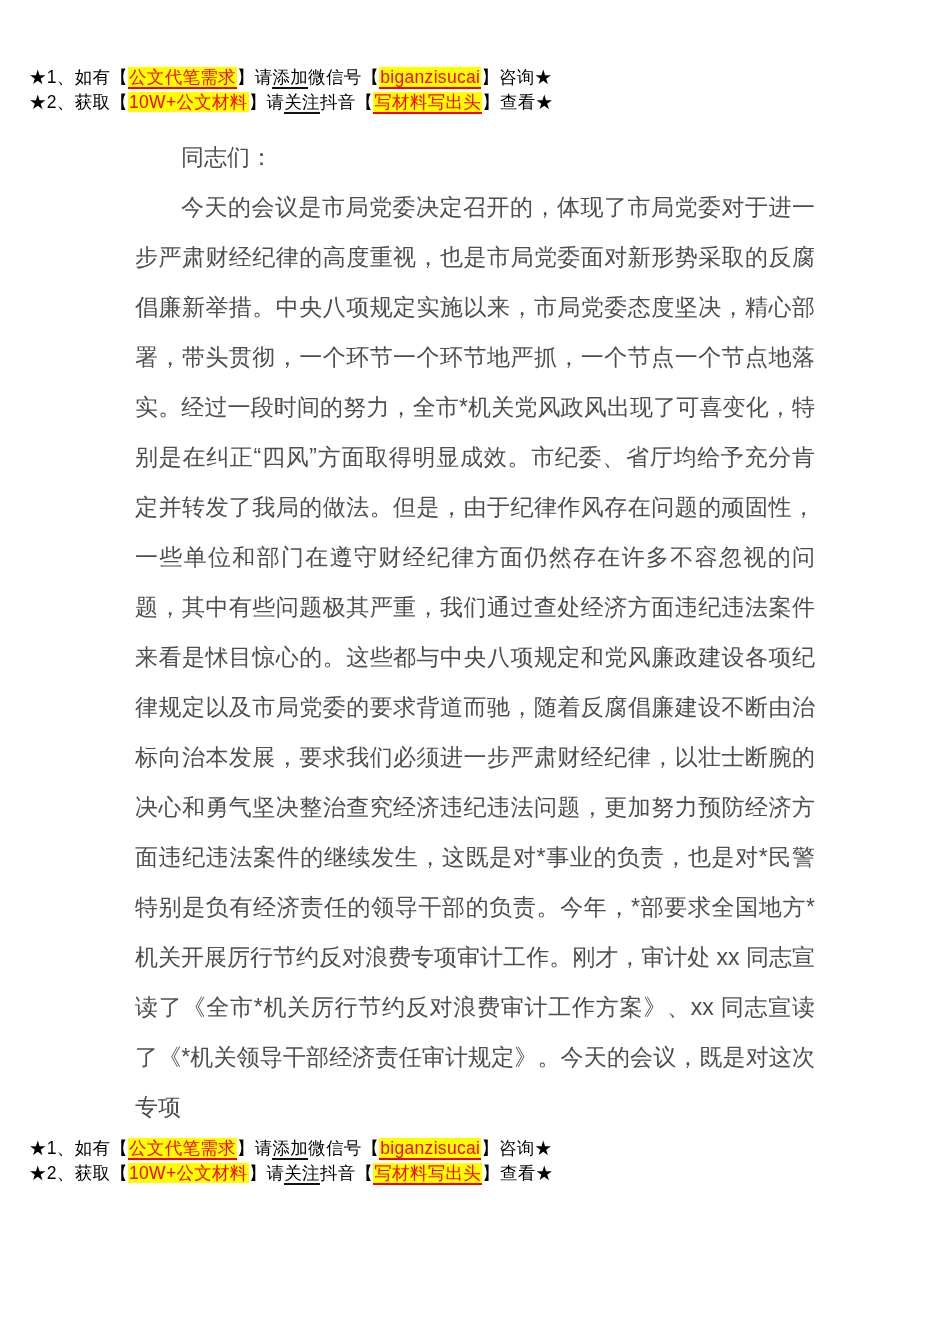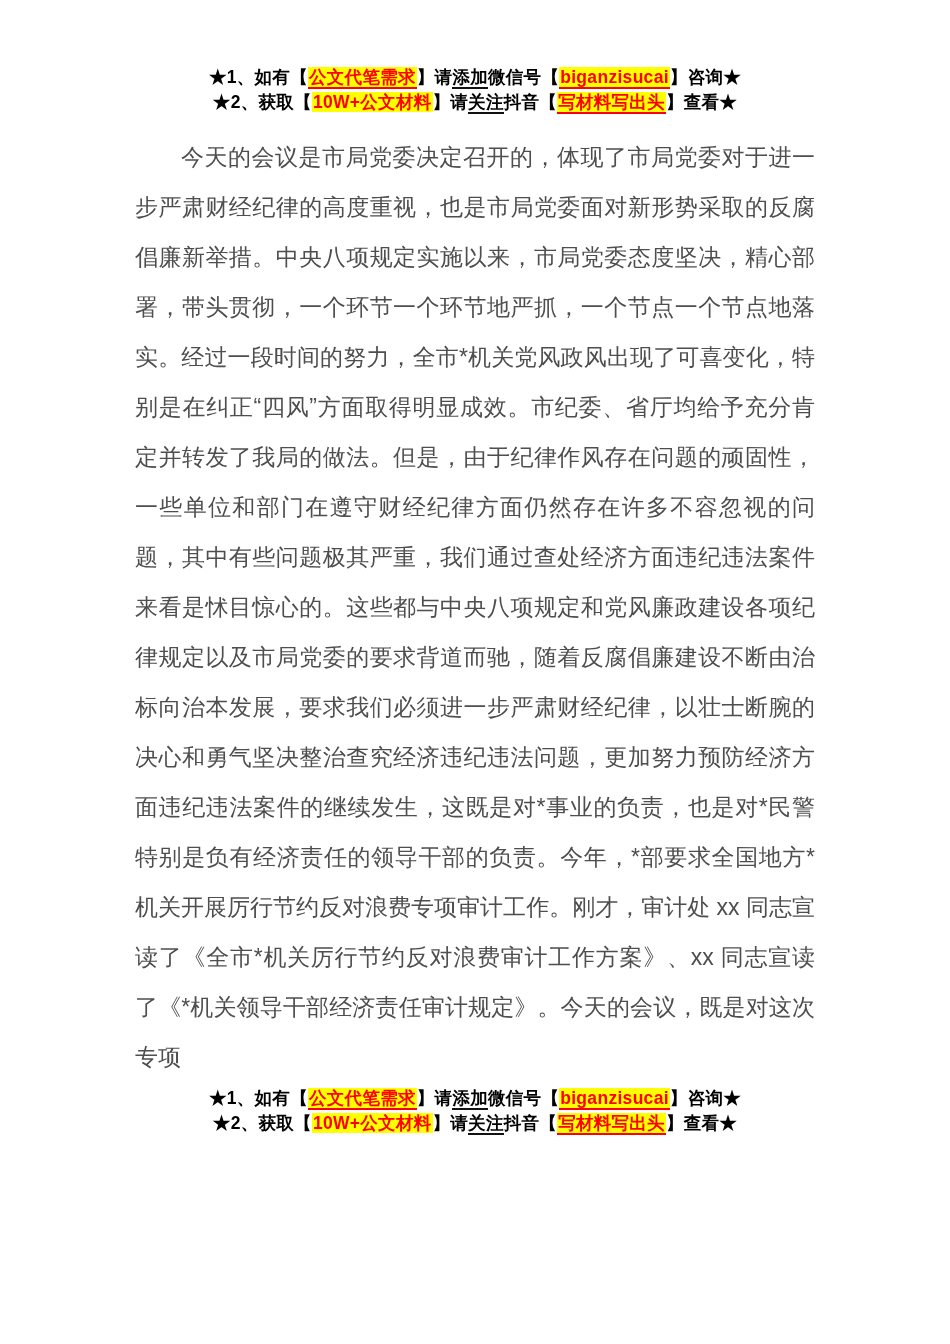--- a/index.html
+++ b/index.html
@@ -7,26 +7,27 @@
   .page {
     position: relative;
     width: 950px;
     height: 1344px;
     background: #ffffff;
     overflow: hidden;
     font-family: "Liberation Sans", sans-serif;
   }
   
   .promo {
-    text-align: center;
-    font-weight: 700;
+    text-align: left;
+    font-weight: 400;
     font-size: 17.5px;
     line-height: 25px;
     color: #000000;
     letter-spacing: 0.3px;
+    padding-left: 29px;
   }
   .promo--top { padding-top: 65px; }
   .promo--bottom { margin-top: 4px; }
   .promo-line { white-space: nowrap; }
   .hl {
     background: #ffff00;
     color: #ff0000;
     padding: 0 1px;
   }
   .hl--u { border-bottom: 2px solid #ff0000; }
@@ -62,20 +63,21 @@
     <div class="promo-line">
       <span>★1、如有【</span><span class="hl hl--u">公文代笔需求</span><span>】请</span><span class="u-black">添加</span><span>微信号【</span><span class="hl hl--u">biganzisucai</span><span>】咨询★</span>
     </div>
     <div class="promo-line">
       <span>★2、获取【</span><span class="hl">10W+公文材料</span><span>】请</span><span class="u-black">关注</span><span>抖音【</span><span class="hl hl--u">写材料写出头</span><span>】查看★</span>
     </div>
   </div>
 
 
   <div class="doc-body">
+    <p class="para">同志们：</p>
     <p class="para">今天的会议是市局党委决定召开的，体现了市局党委对于进一步严肃财经纪律的高度重视，也是市局党委面对新形势采取的反腐倡廉新举措。中央八项规定实施以来，市局党委态度坚决，精心部署，带头贯彻，一个环节一个环节地严抓，一个节点一个节点地落实。经过一段时间的努力，全市*机关党风政风出现了可喜变化，特别是在纠正“四风”方面取得明显成效。市纪委、省厅均给予充分肯定并转发了我局的做法。但是，由于纪律作风存在问题的顽固性，一些单位和部门在遵守财经纪律方面仍然存在许多不容忽视的问题，其中有些问题极其严重，我们通过查处经济方面违纪违法案件来看是怵目惊心的。这些都与中央八项规定和党风廉政建设各项纪律规定以及市局党委的要求背道而驰，随着反腐倡廉建设不断由治标向治本发展，要求我们必须进一步严肃财经纪律，以壮士断腕的决心和勇气坚决整治查究经济违纪违法问题，更加努力预防经济方面违纪违法案件的继续发生，这既是对*事业的负责，也是对*民警特别是负有经济责任的领导干部的负责。今年，*部要求全国地方*机关开展厉行节约反对浪费专项审计工作。刚才，审计处 xx 同志宣读了《全市*机关厉行节约反对浪费审计工作方案》、xx 同志宣读了《*机关领导干部经济责任审计规定》。今天的会议，既是对这次专项</p>
   </div>
 
   <div class="promo promo--bottom">
     <div class="promo-line">
       <span>★1、如有【</span><span class="hl hl--u">公文代笔需求</span><span>】请</span><span class="u-black">添加</span><span>微信号【</span><span class="hl hl--u">biganzisucai</span><span>】咨询★</span>
     </div>
     <div class="promo-line">
       <span>★2、获取【</span><span class="hl">10W+公文材料</span><span>】请</span><span class="u-black">关注</span><span>抖音【</span><span class="hl hl--u">写材料写出头</span><span>】查看★</span>
     </div>

